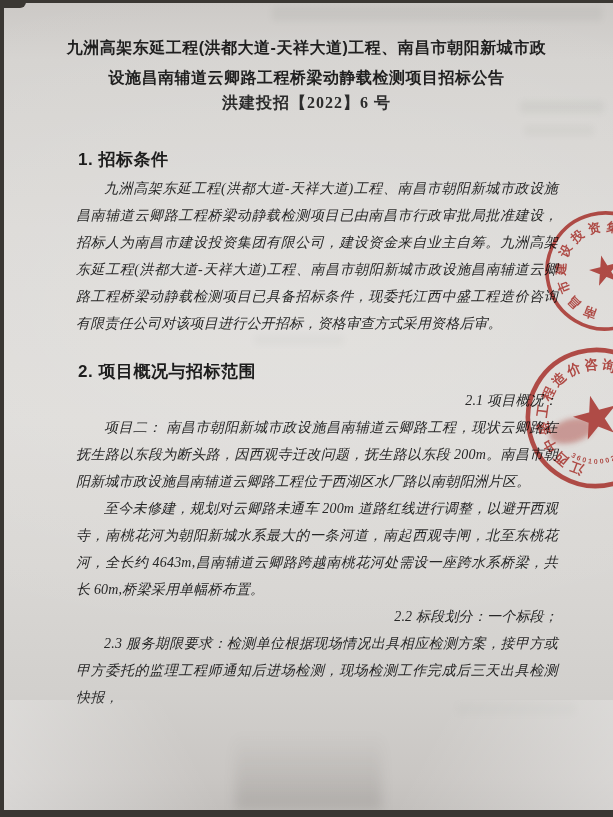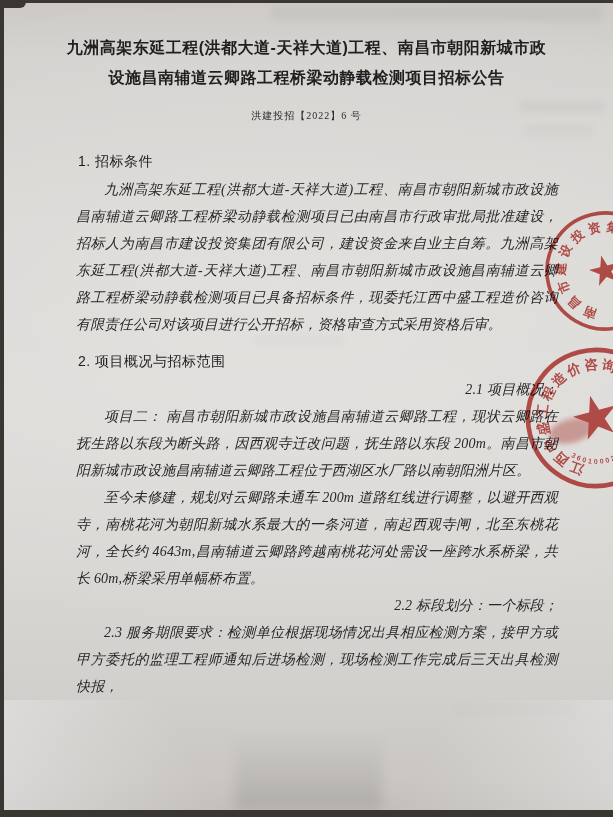--- a/index.html
+++ b/index.html
@@ -44,30 +44,30 @@
   .bleed.b4{left:250px;top:332px;width:90px;height:10px;opacity:0.12;}
   .bleed.b5{left:452px;top:700px;width:120px;height:12px;opacity:0.10;}
 
   
   .head-block{padding:30px 64px 0 60px;text-align:center;color:#1f1f1f;}
   .doc-title{
     font-family:"Liberation Sans","DejaVu Sans",sans-serif;
     font-weight:700;font-size:16px;line-height:30px;letter-spacing:0.5px;
   }
   .doc-number{
-    margin-top:13px;font-size:10px;line-height:20px;color:#2c2c2c;letter-spacing:1px;
+    font-size:16px;line-height:20px;color:#2c2c2c;letter-spacing:1px;font-weight:bold;
   }
   .body-block{
     padding:12px 55px 0 72px;color:#272727;
     font-size:14px;line-height:27px;
   }
   .sec-heading{
     font-family:"Liberation Sans","DejaVu Sans",sans-serif;
-    font-weight:400;font-size:14px;line-height:22px;color:#1d1d1d;
-    margin:12px 0 4px 2px;letter-spacing:0.5px;
+    font-weight:700;font-size:17px;line-height:22px;color:#1d1d1d;
+    margin:24px 0 4px 2px;letter-spacing:0.5px;
   }
   .para{
     margin:0;text-indent:2em;text-align:justify;letter-spacing:0.2px;font-style:italic;
   }
   .para.single{text-align:right;}
 
   
   svg.seal{position:absolute;mix-blend-mode:multiply;opacity:0.86;}
   #seal1{left:526px;top:193px;}
   #seal2{left:507px;top:330px;}

